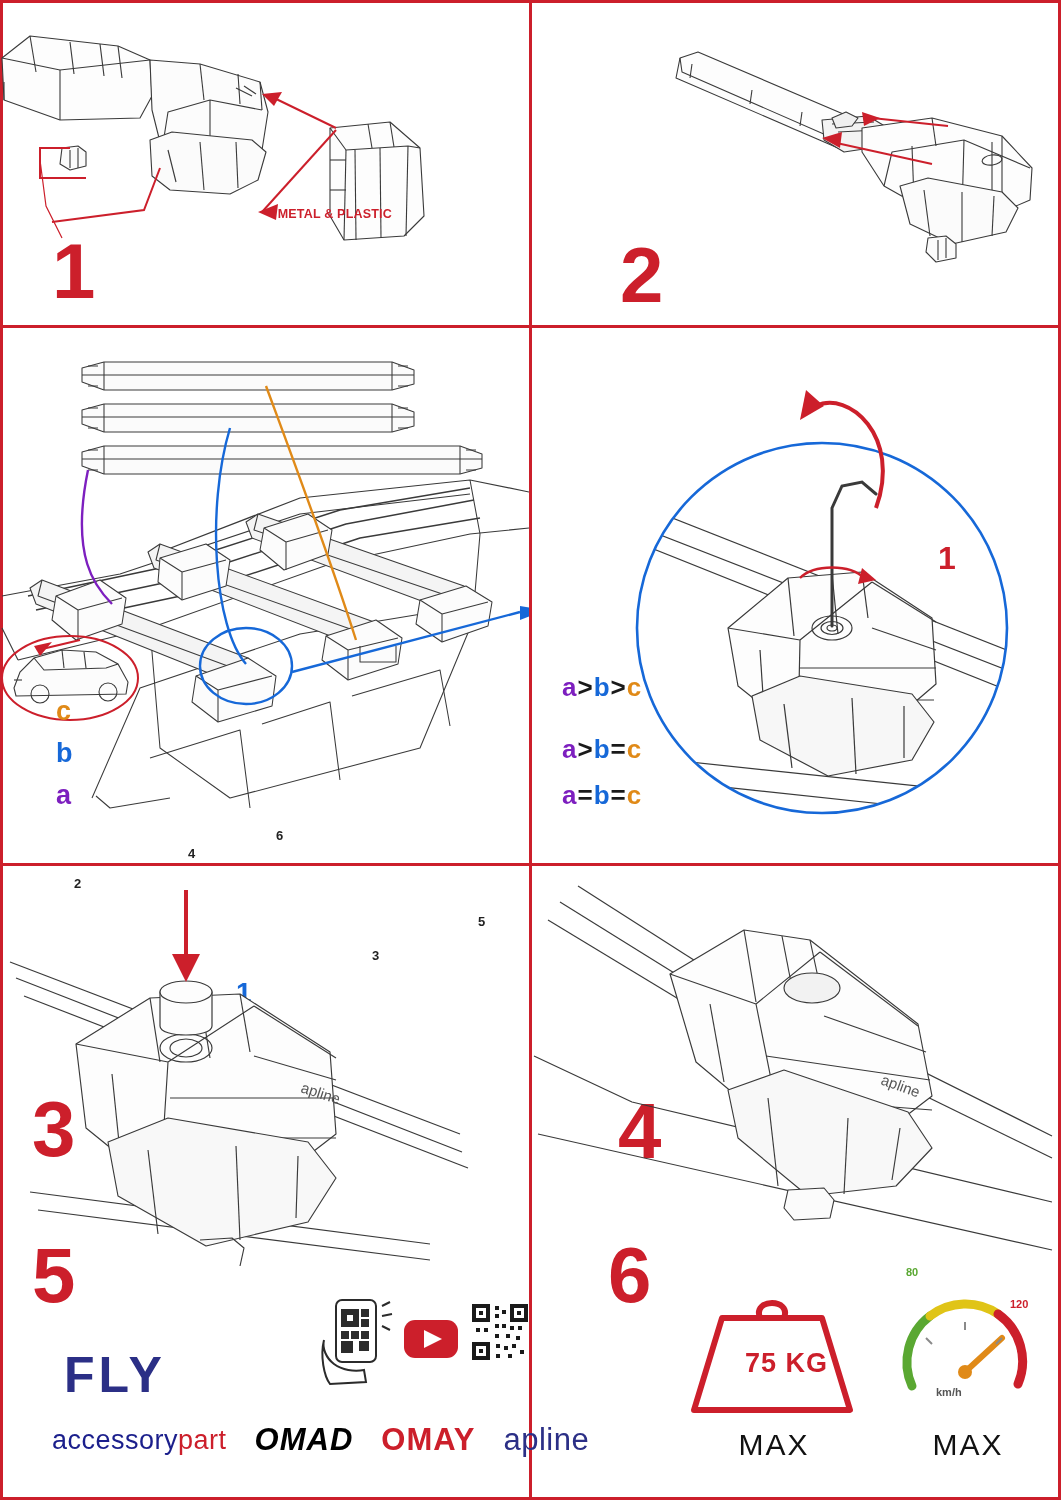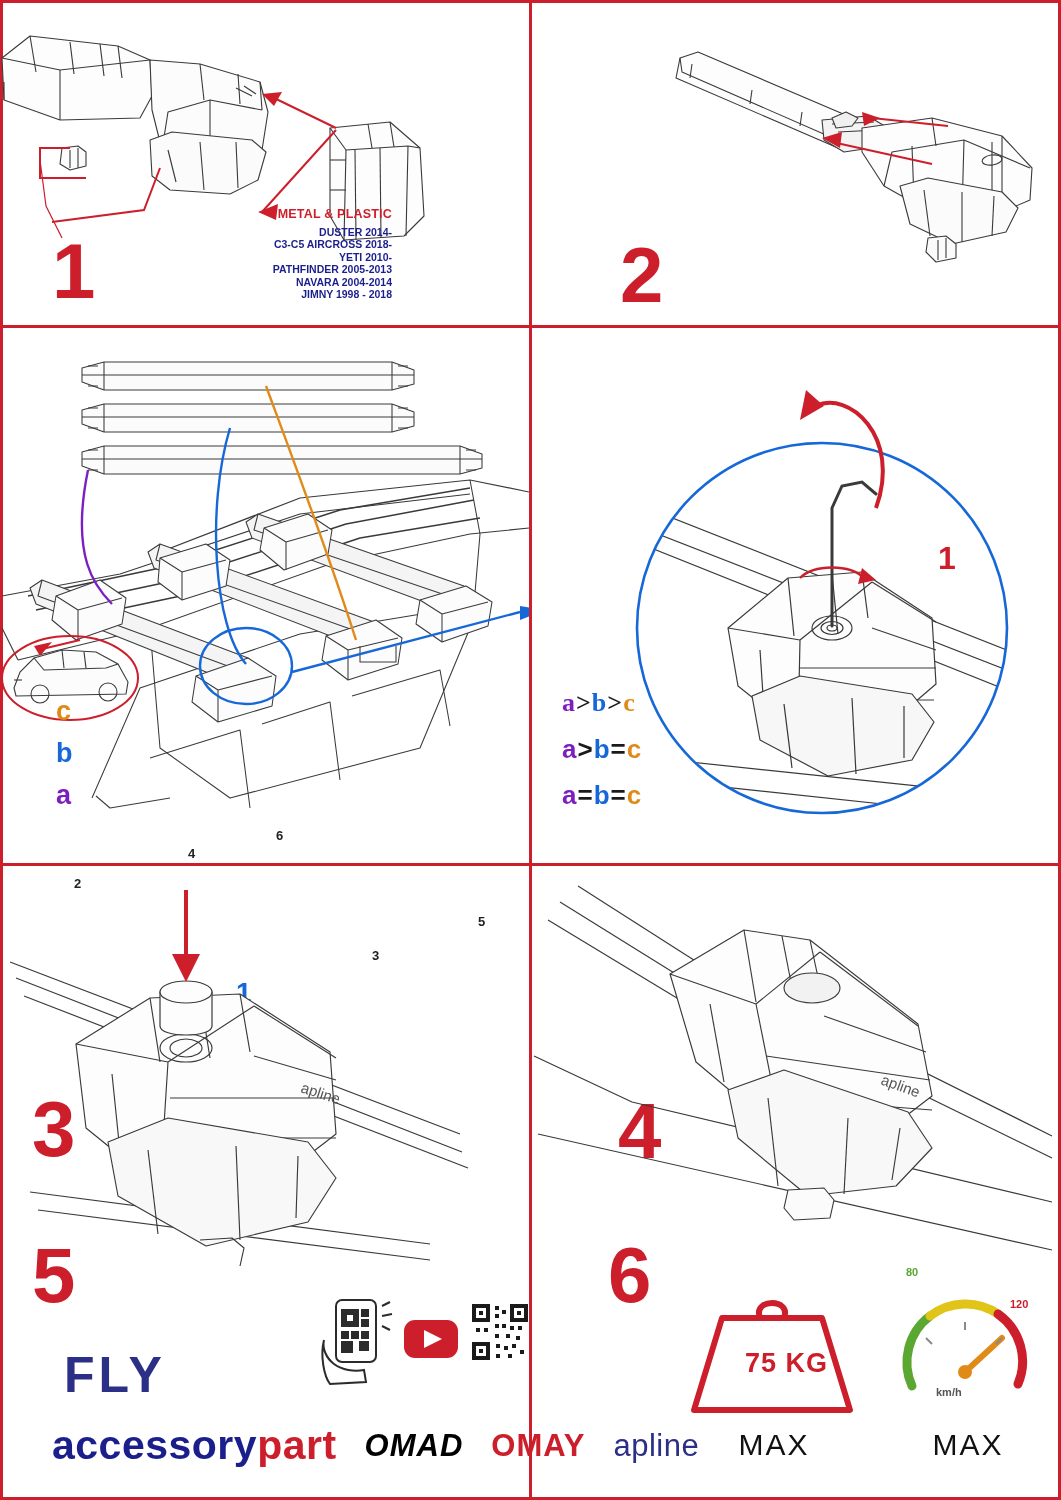--- a/index.html
+++ b/index.html
@@ -25,21 +25,21 @@
   .seq .n2{color:#cc1f2b;}
   .seq .n3{color:#1b1f8c;}
   .seq .n4{color:#cc1f2b;}
   .seq .n5{color:#1b1f8c;}
   .seq .n6{color:#cc1f2b;}
   .callout{position:absolute;font-size:28px;font-weight:700;color:#1668d8;}
   .callout.red{color:#cc1f2b;font-size:32px;}
   .tinynum{position:absolute;font-size:13px;color:#222;font-weight:600;}
   .brandfly{position:absolute;font-size:50px;letter-spacing:4px;color:#2b2f86;font-weight:700;font-family:"Liberation Sans",sans-serif;}
   .brandrow{position:absolute;display:flex;align-items:center;gap:28px;}
-  .b-accessorypart{font-size:41px;font-weight:700;letter-spacing:.5px;}
+  .b-accessorypart{font-size:27px;font-weight:400;letter-spacing:.5px;}
   .b-accessorypart .a1{color:#1b1f8c;}
   .b-accessorypart .a2{color:#cc1f2b;}
   .b-omad{font-size:31px;font-weight:700;color:#000000;letter-spacing:1px;font-style:italic;}
   .b-omay{font-size:31px;font-weight:700;color:#cc1f2b;letter-spacing:1px;}
   .b-apline{font-size:31px;font-weight:400;color:#2b2f86;letter-spacing:.5px;}
   .maxlbl{position:absolute;font-size:30px;font-weight:400;color:#111;letter-spacing:2px;}
   .kgtxt{position:absolute;font-size:27px;font-weight:700;color:#cc1f2b;letter-spacing:1px;}
   .kmh{position:absolute;font-size:11px;color:#555;font-weight:700;}
   .gaugenum{position:absolute;font-size:11px;font-weight:700;}
 </style>
@@ -114,28 +114,20 @@
         <polygon points="258,212 278,204 276,220"></polygon>
       </g>
 
       <g stroke="#cc1f2b" stroke-width="1.2" fill="none">
         <path d="M40 160 L46 206 L62 238"></path>
       </g>
     </svg>
 
     <div class="lbl metal-title" style="left:152px;top:208px;width:240px;text-align:right;">METAL &amp; PLASTIC</div>
 
-    <div class="lbl metal-list" style="left:100px;top:226px;width:292px;">
-      <div>DUSTER 2014-</div>
-      <div>C3-C5 AIRCROSS 2018-</div>
-      <div>YETI 2010-</div>
-      <div>PATHFINDER 2005-2013</div>
-      <div>NAVARA 2004-2014</div>
-      <div>JIMNY 1998 - 2018</div>
-    </div>
 
     <div class="stepnum big" style="left:52px;top:232px;">1</div>
   </div>
 
   <div class="panel" style="left:532px;top:0;width:526px;height:325px;">
     <svg width="526" height="325" viewBox="0 0 526 325">
       <g fill="none" stroke="#3a3a3a" stroke-width="1.1" stroke-linejoin="round">
 
         <path d="M148 58 L166 52 L330 122 L330 140 L306 148 L144 78 Z" fill="#fdfdfd"></path>
         <path d="M148 58 L150 72 L310 142 L330 140"></path>
@@ -272,21 +264,21 @@
           <path d="M38 322 L80 312"></path>
         </g>
         <polygon points="34,318 52,314 40,328" fill="#cc1f2b"></polygon>
       </g>
     </svg>
 
     <div class="abc c-c" style="left:56px;top:368px;">c</div>
     <div class="abc c-b" style="left:56px;top:410px;">b</div>
     <div class="abc c-a" style="left:56px;top:452px;">a</div>
 
-    <div class="eq" style="left:562px;top:360px;font-family:Liberation Serif, serif;">
+    <div class="eq" style="left:562px;top:344px;">
       <span class="c-a">a</span><span class="c-blk">&gt;</span><span class="c-b">b</span><span class="c-blk">&gt;</span><span class="c-c">c</span>
     </div>
     <div class="eq" style="left:562px;top:406px;">
       <span class="c-a">a</span><span class="c-blk">&gt;</span><span class="c-b">b</span><span class="c-blk">=</span><span class="c-c">c</span>
     </div>
     <div class="eq" style="left:562px;top:452px;">
       <span class="c-a">a</span><span class="c-blk">=</span><span class="c-b">b</span><span class="c-blk">=</span><span class="c-c">c</span>
     </div>
 
     <div class="tinynum" style="left:74px;top:548px;">2</div>

